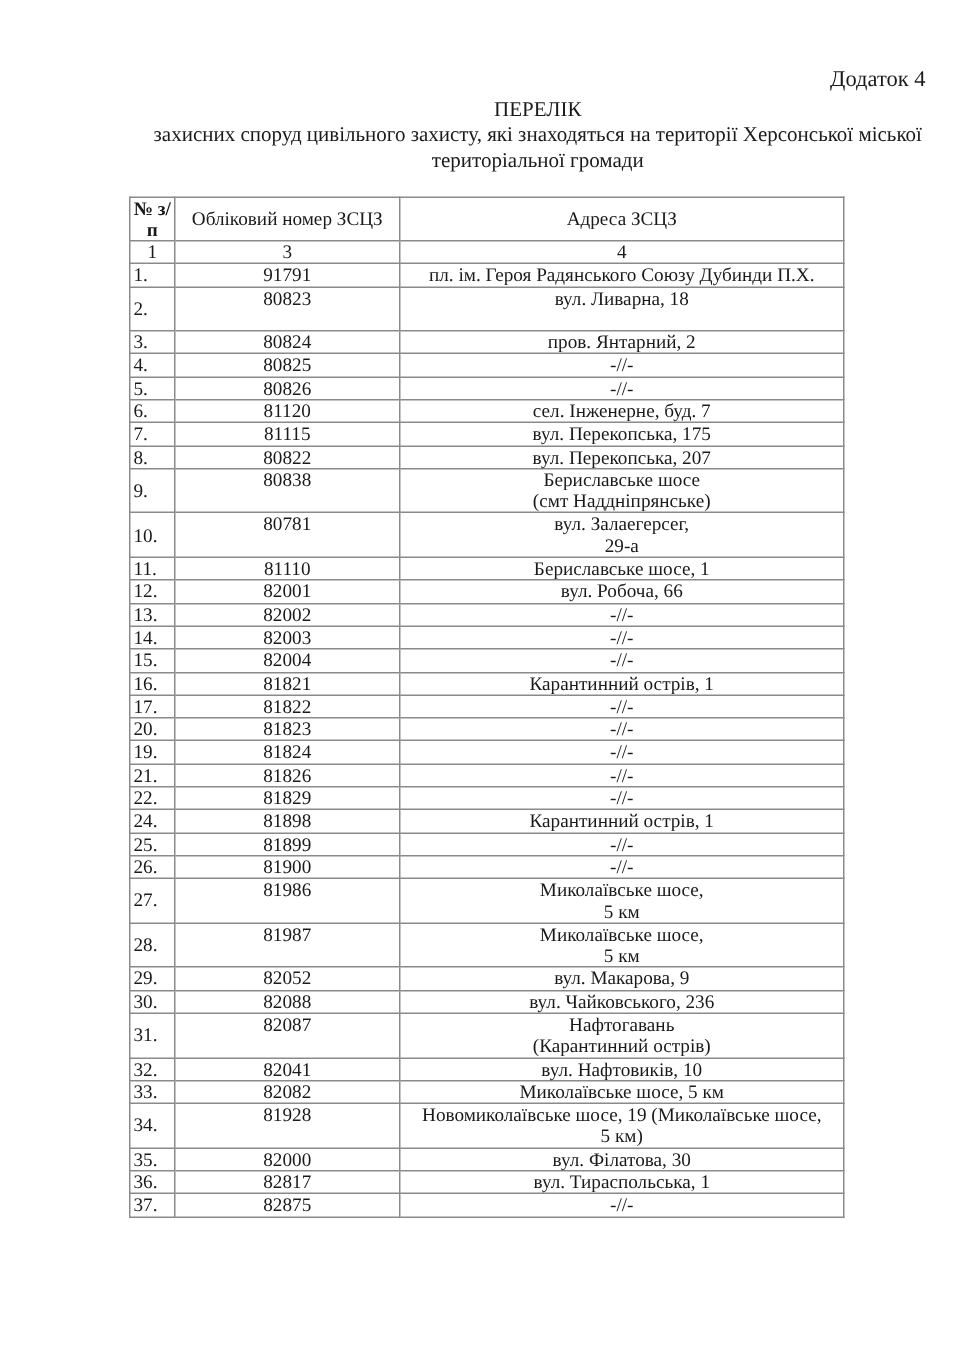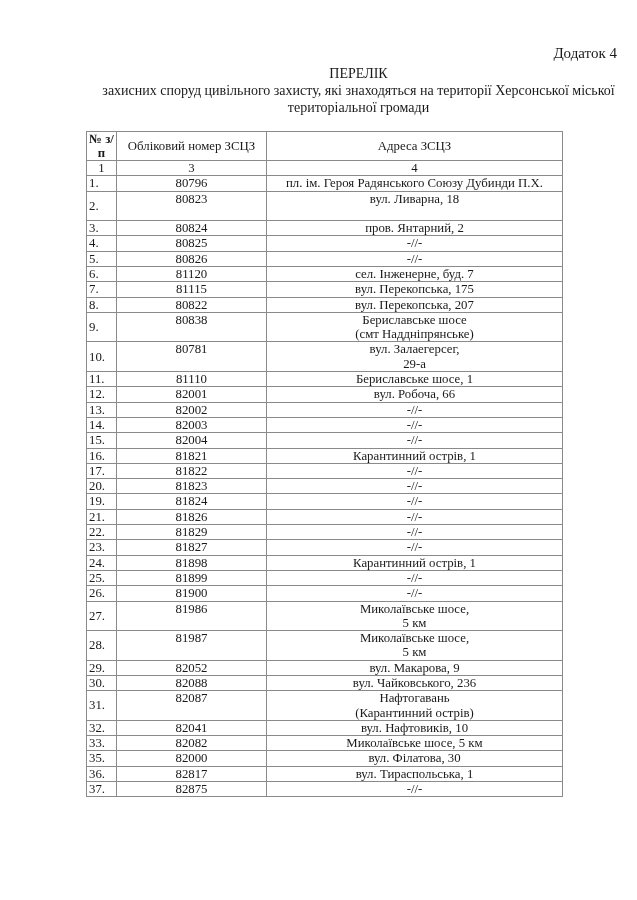--- a/index.html
+++ b/index.html
@@ -46,21 +46,21 @@
       <td>Обліковий номер ЗСЦЗ</td>
       <td>Адреса ЗСЦЗ</td>
     </tr>
     <tr class="colnums">
       <td>1</td>
       <td>3</td>
       <td>4</td>
     </tr>
   <tr class="single">
         <td class="idx">1.</td>
-        <td class="code">80796</td>
+        <td class="code">91791</td>
         <td class="addr">пл. ім. Героя Радянського Союзу Дубинди П.Х.</td>
       </tr>
       <tr class="double">
         <td class="idx">2.</td>
         <td class="code">80823</td>
         <td class="addr">вул. Ливарна, 18</td>
       </tr>
       <tr class="single">
         <td class="idx">3.</td>
         <td class="code">80824</td>
@@ -150,25 +150,20 @@
         <td class="idx">21.</td>
         <td class="code">81826</td>
         <td class="addr">-//-</td>
       </tr>
       <tr class="single">
         <td class="idx">22.</td>
         <td class="code">81829</td>
         <td class="addr">-//-</td>
       </tr>
       <tr class="single">
-        <td class="idx">23.</td>
-        <td class="code">81827</td>
-        <td class="addr">-//-</td>
-      </tr>
-      <tr class="single">
         <td class="idx">24.</td>
         <td class="code">81898</td>
         <td class="addr">Карантинний острів, 1</td>
       </tr>
       <tr class="single">
         <td class="idx">25.</td>
         <td class="code">81899</td>
         <td class="addr">-//-</td>
       </tr>
       <tr class="single">
@@ -204,20 +199,25 @@
       <tr class="single">
         <td class="idx">32.</td>
         <td class="code">82041</td>
         <td class="addr">вул. Нафтовиків, 10</td>
       </tr>
       <tr class="single">
         <td class="idx">33.</td>
         <td class="code">82082</td>
         <td class="addr">Миколаївське шосе, 5 км</td>
       </tr>
+      <tr class="double">
+        <td class="idx">34.</td>
+        <td class="code">81928</td>
+        <td class="addr">Новомиколаївське шосе, 19 (Миколаївське шосе,<br>5 км)</td>
+      </tr>
       <tr class="single">
         <td class="idx">35.</td>
         <td class="code">82000</td>
         <td class="addr">вул. Філатова, 30</td>
       </tr>
       <tr class="single">
         <td class="idx">36.</td>
         <td class="code">82817</td>
         <td class="addr">вул. Тираспольська, 1</td>
       </tr>

